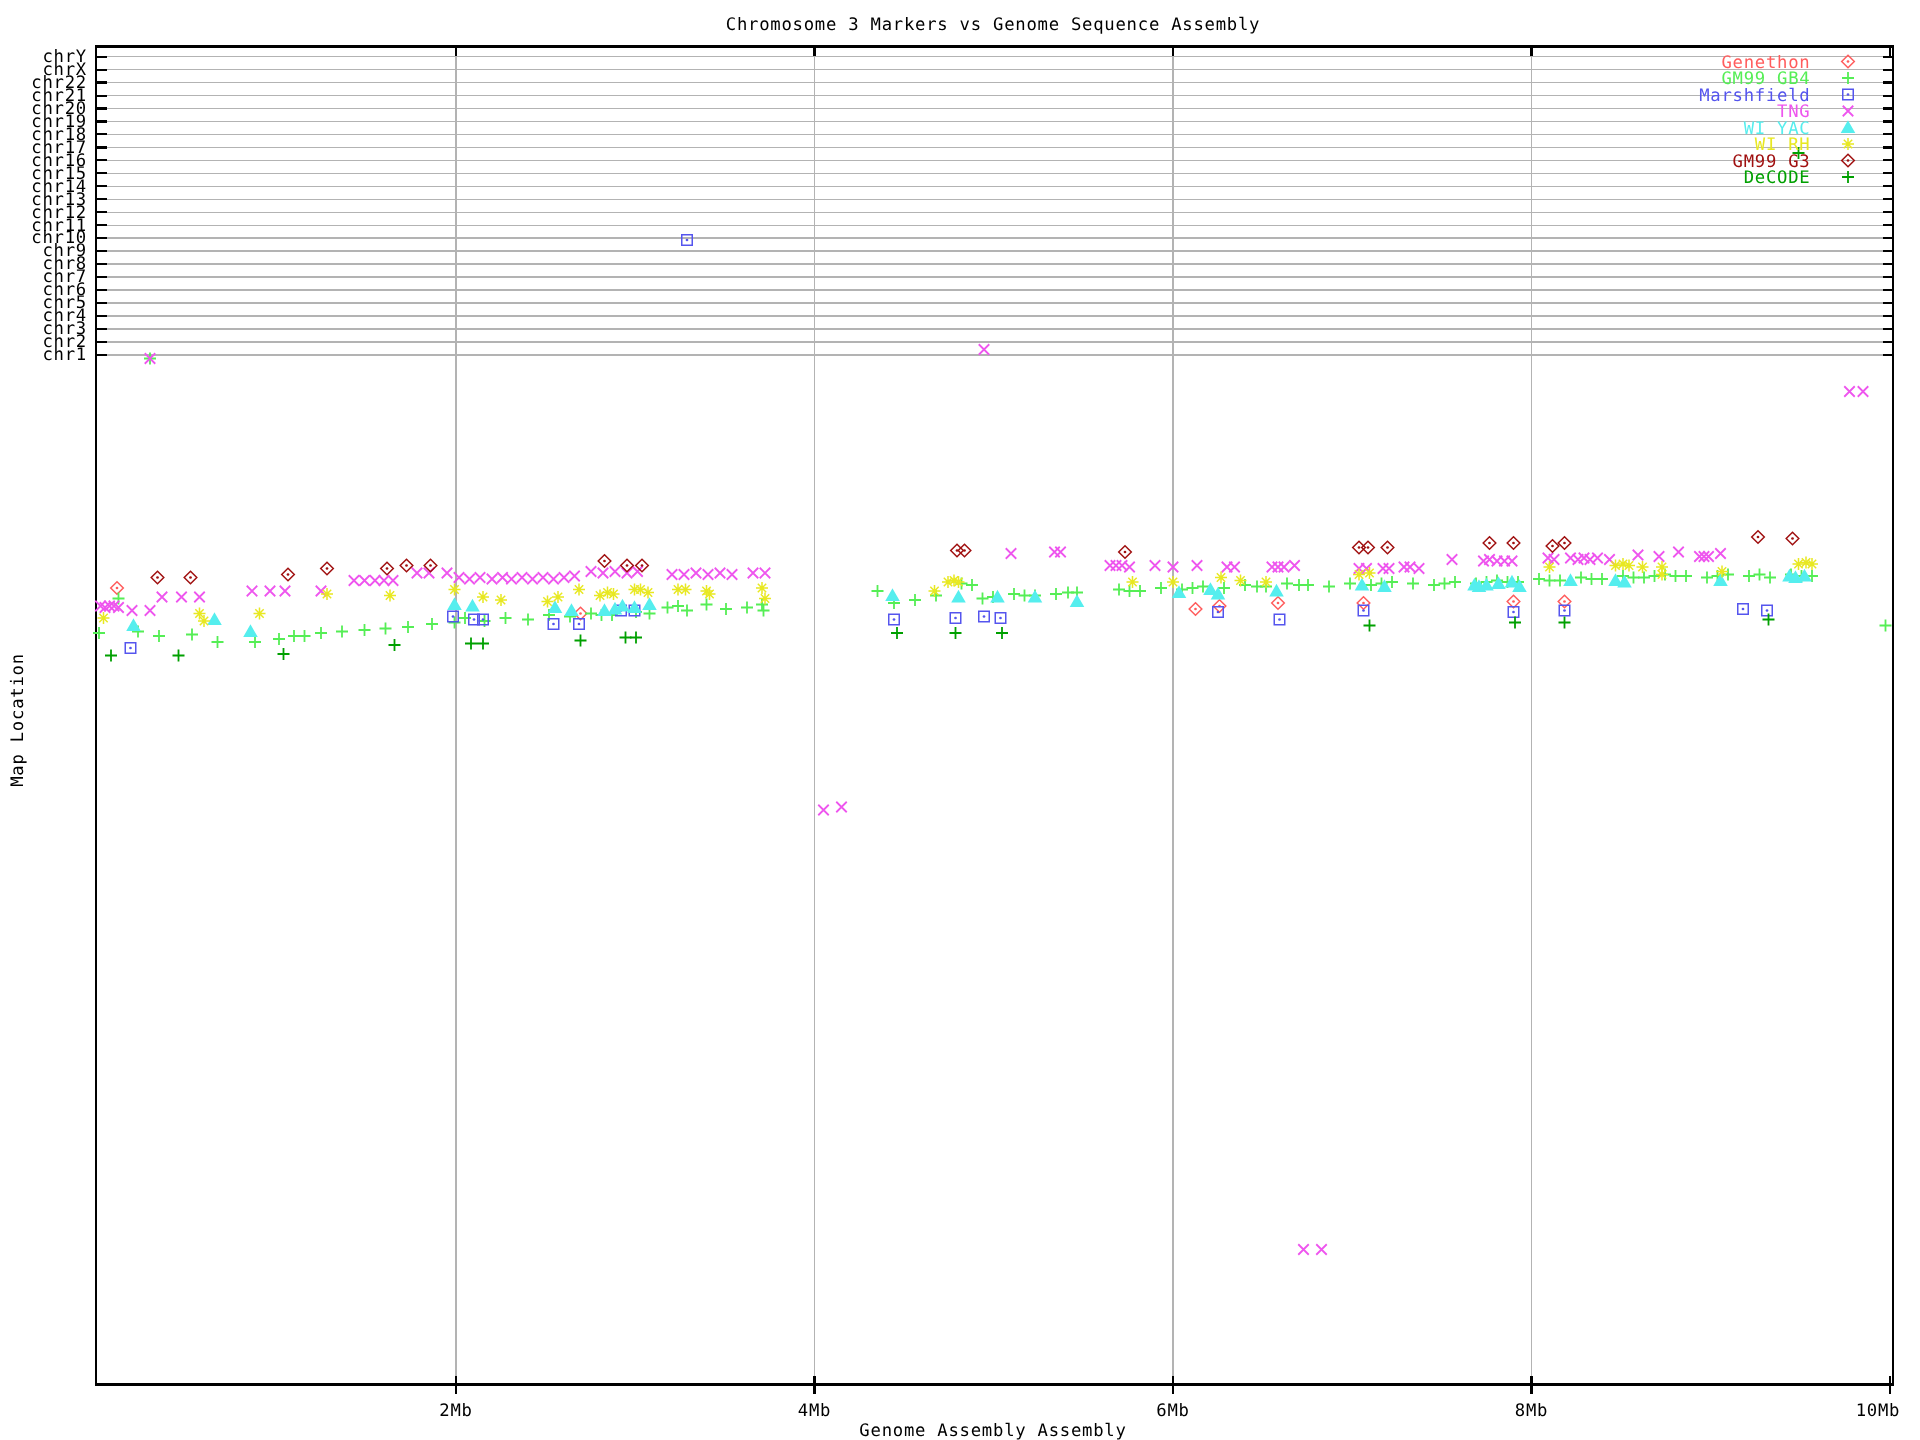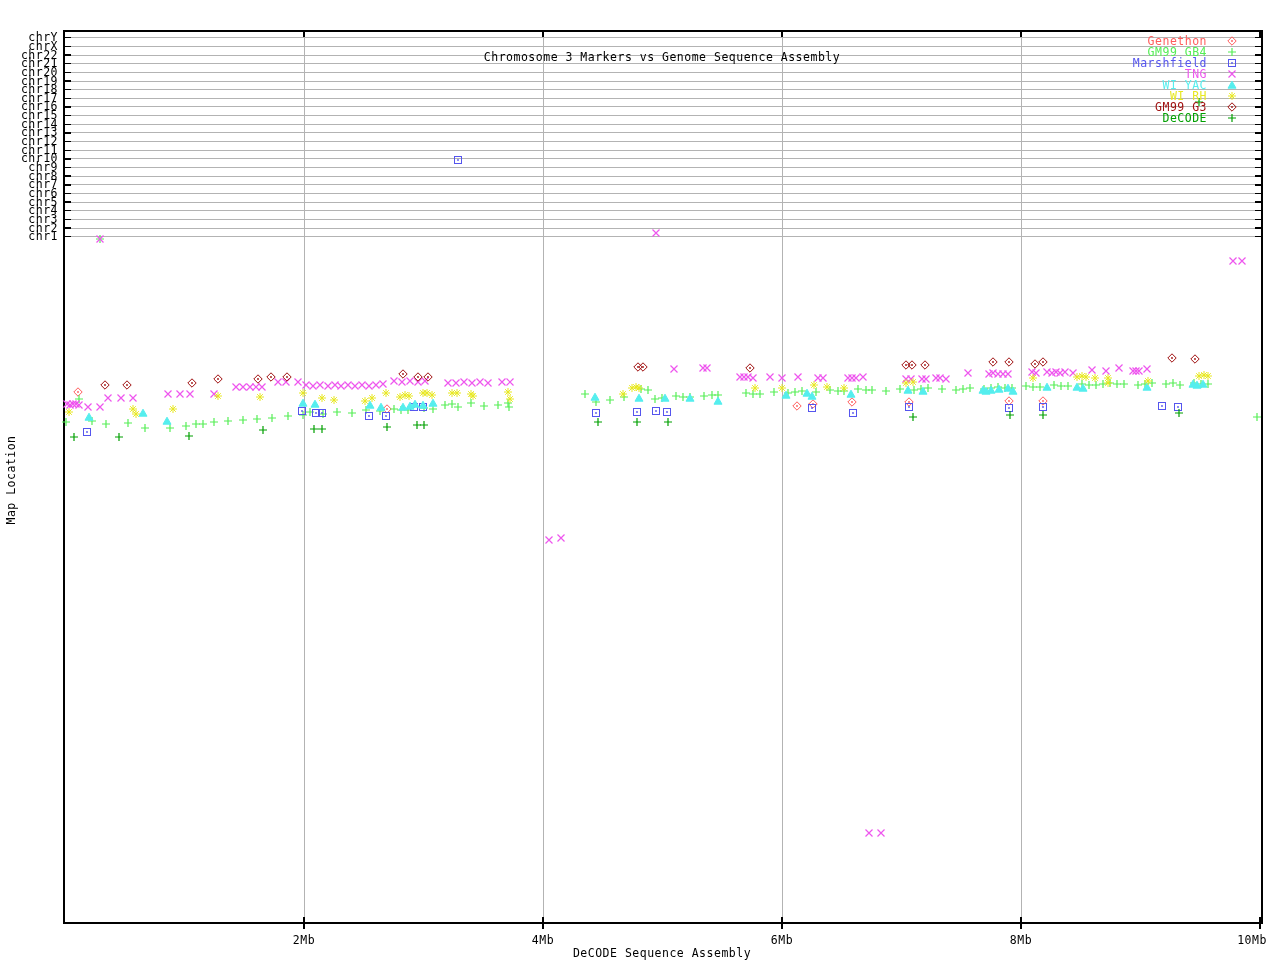--- a/index.html
+++ b/index.html
@@ -1,19 +1,19 @@
 <!DOCTYPE html>
 <html><head>
 <meta charset="utf-8">
 <style>
   html,body{margin:0;padding:0;background:#fff;}
   .canvas{position:relative;width:1280px;height:960px;background:#ffffff;overflow:hidden;
           font-family:"DejaVu Sans Mono",monospace;}
   .lbl{position:absolute;font-size:11.5px;color:#000;white-space:nowrap;letter-spacing:0.5px;}
-  #chart-title{left:662px;top:9px;transform:translateX(-50%);margin-top:41px;}
+  #chart-title{left:662px;top:9px;transform:translateX(-50%);}
   #x-axis-label{left:662px;top:946px;transform:translateX(-50%);}
   #y-axis-label{left:11px;top:480px;transform:translate(-50%,-50%) rotate(-90deg);}
   svg{position:absolute;left:0;top:0;}
   svg text{font-family:"DejaVu Sans Mono",monospace;font-size:11.5px;letter-spacing:0.5px;}
 </style>
 </head>
 <body>
 
 <div class="canvas">
   <svg id="plot" width="1280" height="960">
@@ -1263,15 +1263,15 @@
       <g transform="translate(1232,107)">
         <path d="M0 -4.2L4.2 0L0 4.2L-4.2 0Z" stroke="#a01010" stroke-width="1" fill="none"></path>
         <circle r="0.9" fill="#a01010"></circle>
       </g>
       <text x="1207" y="122" text-anchor="end" fill="#00a000">DeCODE</text>
       <g transform="translate(1232,118)">
         <path d="M-4 0H4M0 -4V4" stroke="#00a000" stroke-width="1.2" fill="none"></path>
       </g>
     </svg>
   <div class="lbl" id="chart-title">Chromosome 3 Markers vs Genome Sequence Assembly</div>
-  <div class="lbl" id="x-axis-label">DeCODE Sequence Assembly</div>
+  <div class="lbl" id="x-axis-label">Genome Assembly Assembly</div>
   <div class="lbl" id="y-axis-label">Map Location</div>
 </div>
 
 </body></html>

